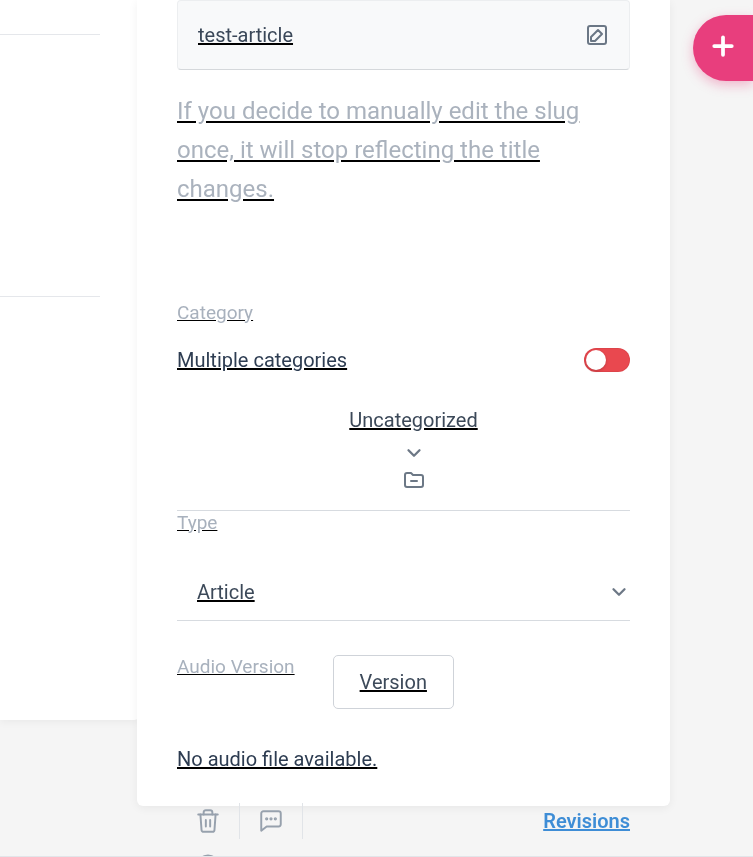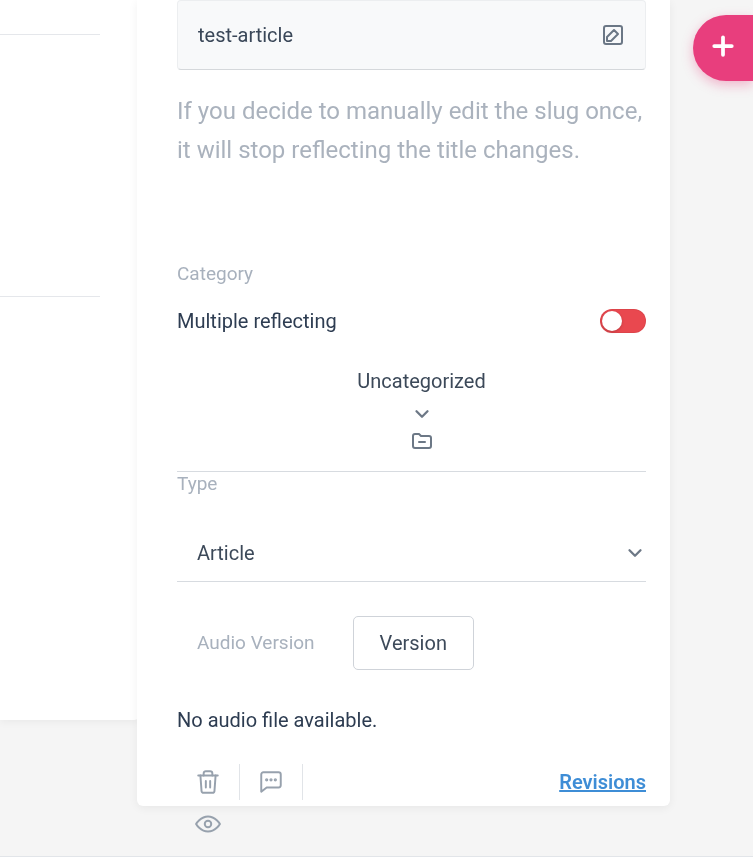--- a/index.html
+++ b/index.html
@@ -39,21 +39,22 @@
     }
     .main-panel {
       position: absolute;
       left: 137px;
       top: 0;
       width: 533px;
       height: 806px;
       background: #ffffff;
       border-radius: 0 0 6px 6px;
       box-shadow: 0 2px 10px rgba(0,0,0,0.06);
-      padding: 0 24px 30px 40px;
+      padding: 0 40px 30px 40px;
+      text-decoration: underline;
     }
     .slug-input-wrapper {
       position: relative;
       margin-top: 0;
       background: #f8f9fa;
       border: 1px solid #eceef0;
       border-bottom: 1px solid #d5d8db;
       border-radius: 4px;
       height: 70px;
       display: flex;
@@ -149,23 +150,21 @@
       display: flex;
       align-items: center;
       border-bottom: 1px solid #d7dbe0;
       padding: 16px 0 16px 20px;
       margin-top: 30px;
       gap: 24px;
     }
     .audio-section {
       margin-top: 34px;
       display: flex;
-      align-items: center;
       gap: 38px;
-      margin-left: 20px;
     }
     .select-button {
       border: 1.5px solid #cfd3d9;
       background: #ffffff;
       border-radius: 5px;
       padding: 14px 26px;
       font-size: 20px;
       color: #3d4a5a;
       cursor: pointer;
       font-family: inherit;
@@ -262,21 +261,21 @@
         <path d="M13 7l4 4-7 7H6v-4l7-7z"></path>
       </svg>
     </span>
   </div>
 
   <p class="hint-text">If you decide to manually edit the slug once, it will stop reflecting the title changes.</p>
 
   <div class="category-section">
     <div class="section-label">Category</div>
     <div class="multi-cat-row">
-      <span class="multi-cat-label">Multiple reflecting</span>
+      <span class="multi-cat-label">Multiple categories</span>
       <div class="toggle">
         <div class="toggle-knob"></div>
       </div>
     </div>
     <div class="select-row">
       <span class="select-value">Uncategorized</span>
       <span class="chevron-down">
         <svg viewBox="0 0 24 24" fill="none" stroke="currentColor" stroke-width="2.5" stroke-linecap="round" stroke-linejoin="round">
           <polyline points="6 9 12 15 18 9"></polyline>
         </svg>

